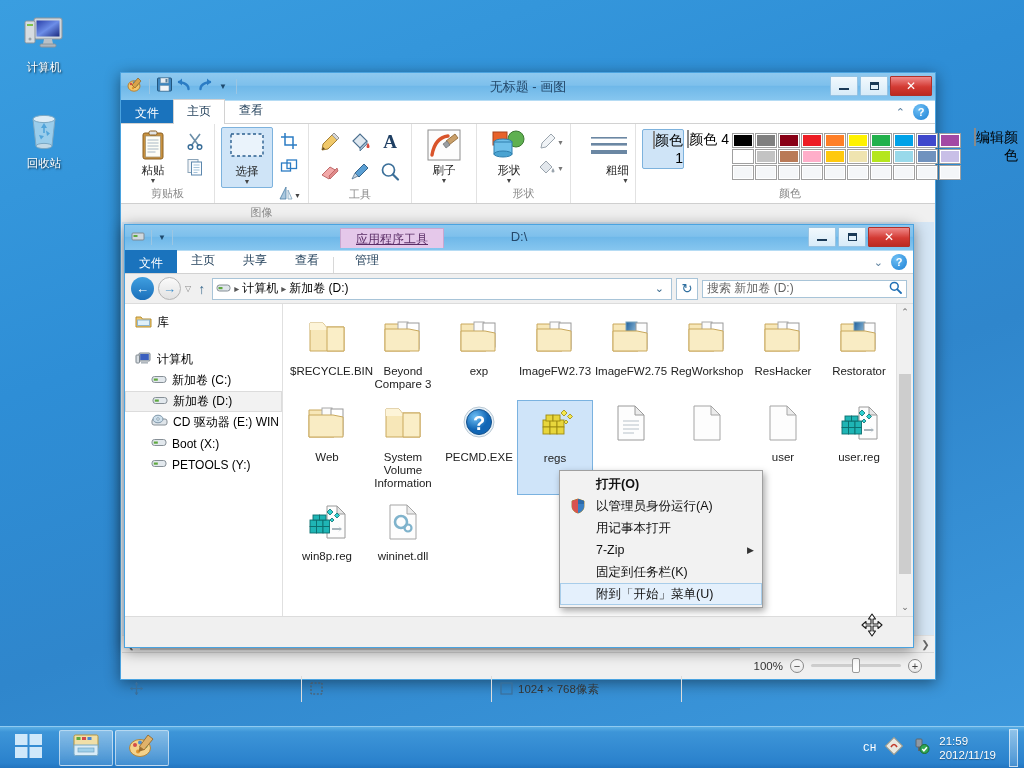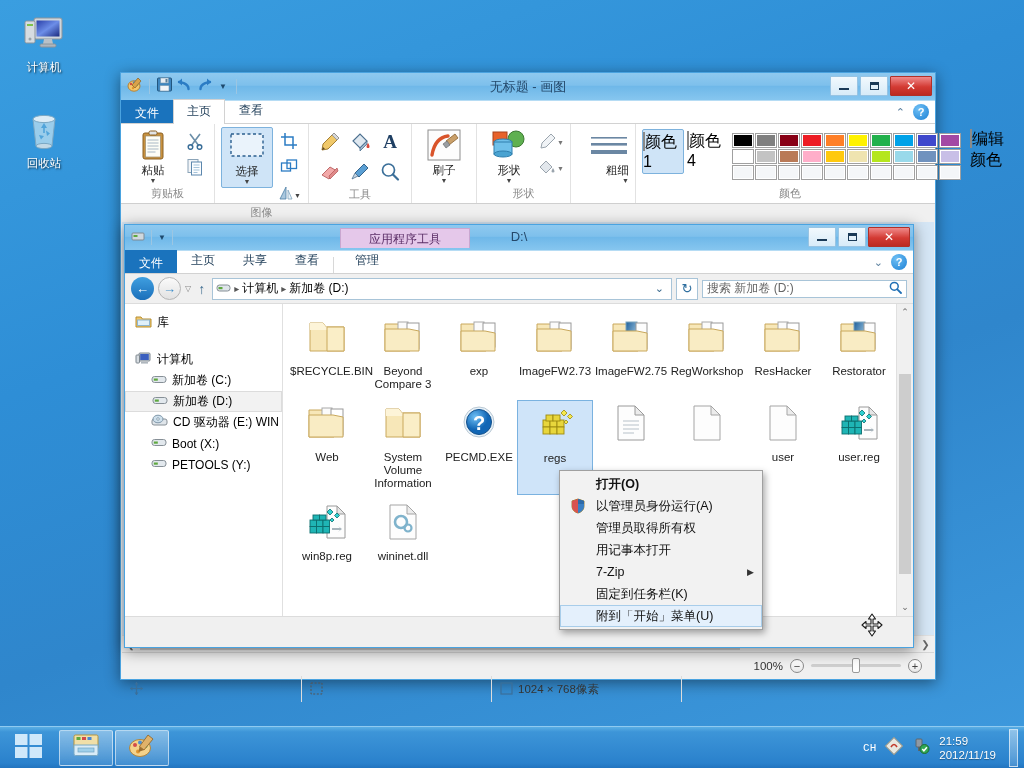--- a/index.html
+++ b/index.html
@@ -56,32 +56,32 @@
   .rgbody { display:flex; align-items:flex-start; gap:3px; }
   .bigbtn { width:52px; text-align:center; font-size:11.5px; color:#1f1f1f; padding:2px 0; }
   .bigbtn .ic { display:block; height:34px; }
   .bigbtn .caret { font-size:7px; color:#444; display:block; line-height:6px; }
   .sel-box { background:#cfe4f7; border:1px solid #7db2dd; border-radius:2px; }
   .smallcol { display:flex; flex-direction:column; gap:2px; padding-top:2px;}
   .sbtn { width:26px; height:24px; display:flex; align-items:center; justify-content:center; }
   .toolgrid { display:grid; grid-template-columns:repeat(3,30px); grid-auto-rows:30px; }
   .toolgrid div { display:flex; align-items:center; justify-content:center; }
 
-  .colorbox { width:42px; text-align:left; font-size:16px;}
+  .colorbox { width:42px; text-align:right; font-size:14px;}
   .colorbox .sw { width:34px; height:34px; border:1px solid #8a8a8a; margin:0 auto 1px;
      box-shadow:inset 0 0 0 2px #fff; }
   .colorbox.active { background:#cfe4f7; border:1px solid #7db2dd; border-radius:2px; padding:2px 0;}
   .palette { display:grid; grid-template-columns:repeat(10,22px); grid-auto-rows:15px; gap:1px; padding-top:4px;}
   .palette i { display:block; border:1px solid #a0a0a0; outline:1px solid #fff; outline-offset:-2px;}
 
   
   #explorer .exp-tabrow { height:23px; background:#fff; border-bottom:1px solid #d2d2d2;
      display:flex; align-items:flex-end; position:relative;}
   .ctx-tab-hdr { position:absolute; height:20px; background:#e5c8ea; border:1px solid #c9a7d0;
-     border-bottom:none; color:#5a2d66; font-size:12px; padding:2px 28px 0; top:-20px; }
+     border-bottom:none; color:#5a2d66; font-size:12px; padding:2px 15px 0; top:-20px;text-decoration:underline; }
   .navbar { height:30px; background:#f0f0f0; display:flex; align-items:center; gap:4px; padding:0 6px;
      border-bottom:1px solid #dcdcdc;}
   .circbtn { width:23px; height:23px; border-radius:50%; display:flex; align-items:center;
      justify-content:center; font-size:13px; }
   .circbtn.b { background:linear-gradient(180deg,#3f9fe0,#1b6fba); color:#fff; }
   .circbtn.g { background:linear-gradient(180deg,#fafafa,#e2e2e2); border:1px solid #b5b5b5; color:#8a8a8a; }
   .addr { flex:1; height:22px; background:#fff; border:1px solid #a8c4d8; display:flex;
      align-items:center; font-size:12px; padding:0 3px; gap:3px;}
   .search { width:205px; height:18px; background:#fff; border:1px solid #a8c4d8; display:flex;
      align-items:center; justify-content:space-between; font-size:12px; color:#666; padding:0 4px;}
@@ -825,23 +825,20 @@
     <div class="mi">
       <span class="shield"><svg width="16" height="16" viewBox="0 0 16 16">
           <path d="M8 1 L14 3 v5 c0 4 -3 6.4 -6 7 -3 -.6 -6 -3 -6 -7 V3z" fill="#f2c23e" stroke="#8b6a12" stroke-width=".8"></path>
           <path d="M8 1 L14 3 v5 c0 4 -3 6.4 -6 7z" fill="#3a7fc4"></path>
           <path d="M2 3 L8 1 v14 c-3 -.6 -6 -3 -6 -7z" fill="#d9534f"></path>
           <path d="M8 1 L14 3 v3 H8z" fill="#2d6aa8"></path>
         </svg></span>
       <span>以管理员身份运行(A)</span>
     </div>
     <div class="mi">
-      <span>管理员取得所有权</span>
-    </div>
-    <div class="mi">
       <span>用记事本打开</span>
     </div>
     <div class="mi">
       <span>7-Zip</span>
       <span class="arw">▶</span>
     </div>
     <div class="mi">
       <span>固定到任务栏(K)</span>
     </div>
     <div class="mi hl">

